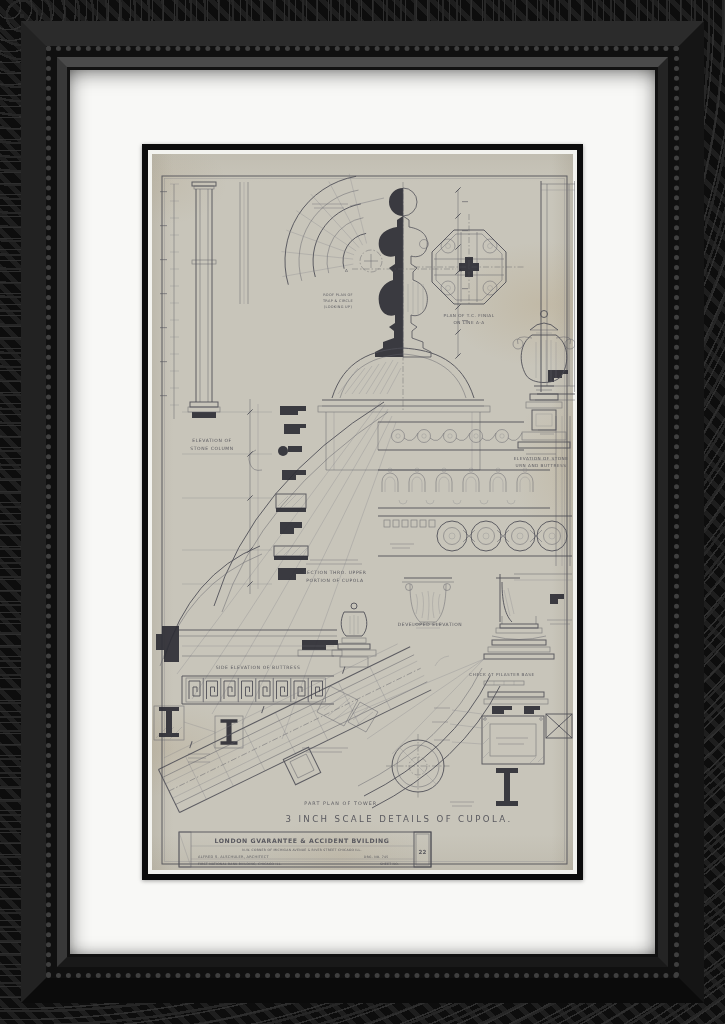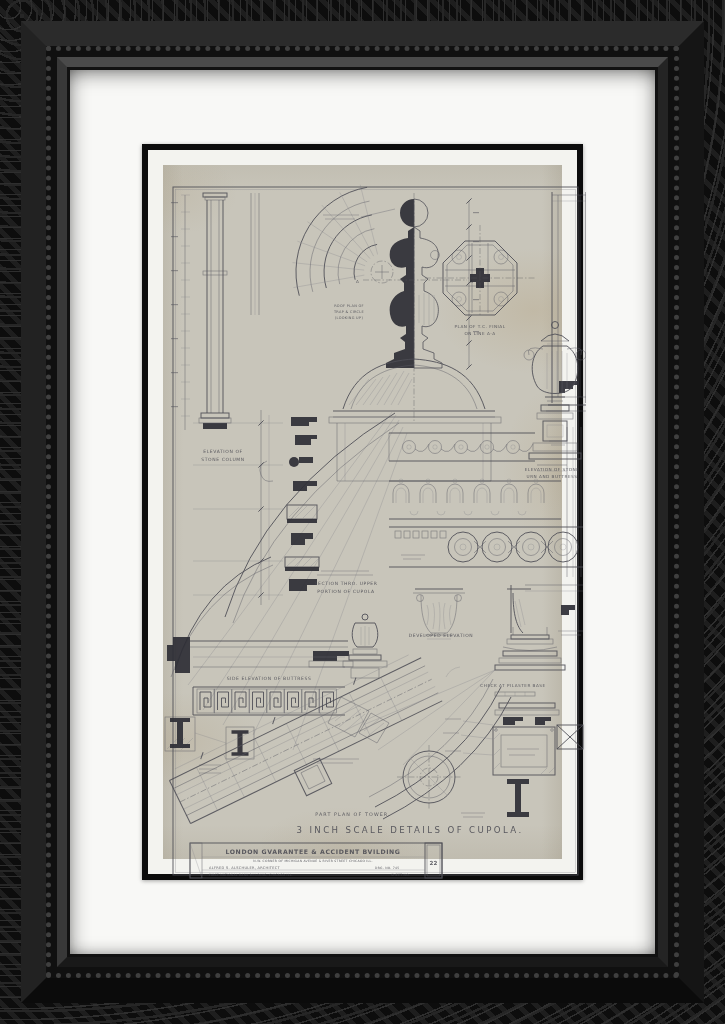--- a/index.html
+++ b/index.html
@@ -12,21 +12,21 @@
     repeating-linear-gradient(45deg, #1e1e1e 0 5px, #0d0d0d 5px 13px),
     #121212;}
   .frame-cove{position:absolute;inset:21px;border:27px solid;
     border-color:#2b2b2b #151515 #0b0b0b #222222;background:#141414;}
   .frame-bead{position:absolute;inset:46px;border:5px dotted #3f3f3f;background:#101010;}
   .frame-lip{position:absolute;inset:57px;border:10px solid;
     border-color:#4a4a4a #242424 #191919 #383838;background:#111;}
   .mat{position:absolute;inset:70px;background:#f8f8f6;display:flex;align-items:center;justify-content:center;
     box-shadow:inset 0 16px 20px -14px rgba(0,0,0,.55),inset 0 -12px 16px -12px rgba(0,0,0,.4),
       inset 16px 0 20px -16px rgba(0,0,0,.45),inset -16px 0 20px -16px rgba(0,0,0,.45);}
-  .fillet{width:441px;height:736px;box-sizing:border-box;border:6px solid #0c0c0c;background:#f3f3ef;padding:15px;
+  .fillet{width:441px;height:736px;box-sizing:border-box;border:6px solid #0c0c0c;background:#f3f3ef;padding:4px;
     box-shadow:0 1px 4px rgba(0,0,0,.35);}
   .paper{width:100%;height:100%;position:relative;background:
     radial-gradient(140px 90px at 93% 21%, rgba(166,138,88,.20), transparent 70%),
     radial-gradient(80px 120px at 99% 44%, rgba(166,138,88,.15), transparent 70%),
     radial-gradient(120px 70px at 4% 83%, rgba(150,124,80,.14), transparent 70%),
     radial-gradient(120px 55px at 45% 98%, rgba(150,124,80,.10), transparent 70%),
     radial-gradient(90px 60px at 3% 4%, rgba(150,124,80,.10), transparent 70%),
     linear-gradient(90deg, rgba(118,106,80,.12), transparent 5%, transparent 95%, rgba(118,106,80,.14)),
     linear-gradient(0deg, rgba(118,106,80,.10), transparent 5%, transparent 96%, rgba(118,106,80,.08)),
     #c8c5ba;}

